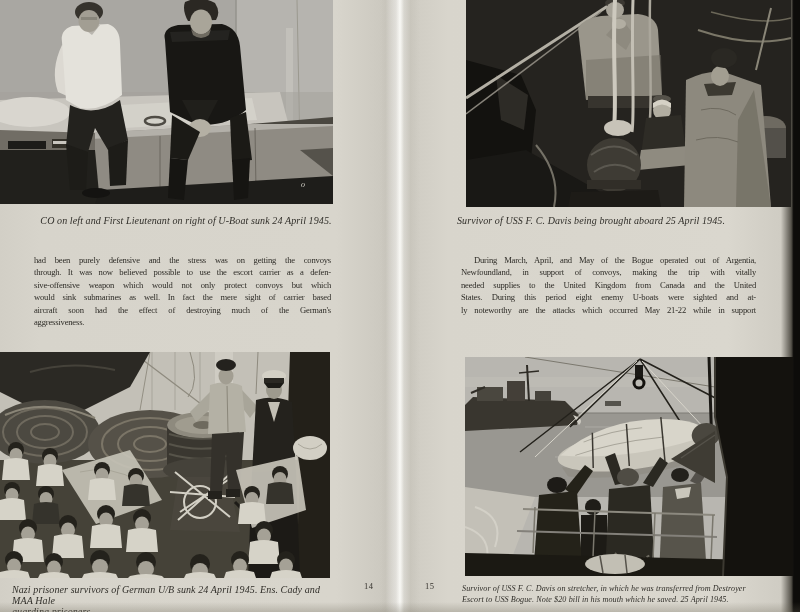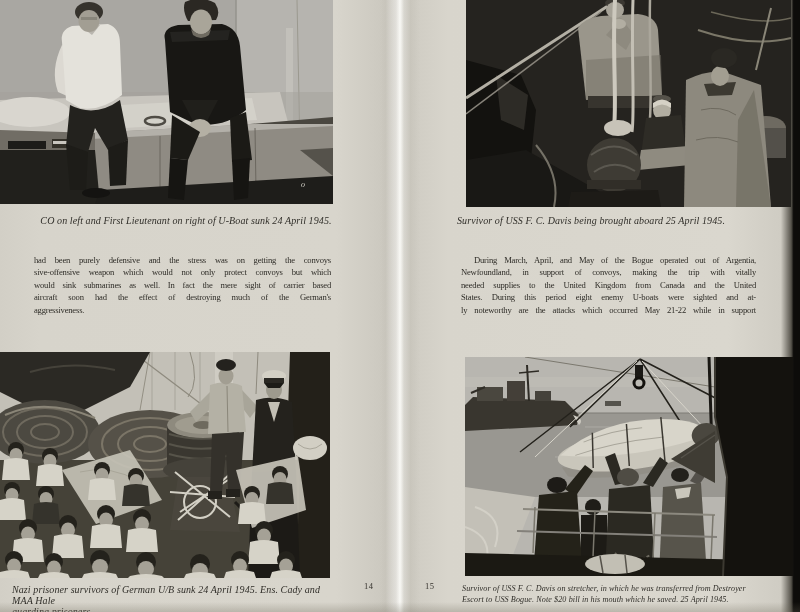--- a/index.html
+++ b/index.html
@@ -115,20 +115,21 @@
         <path d="M170,158 L188,160 L184,200 L168,198 Z" fill="#161512"></path>
         <path d="M232,160 L250,158 L248,198 L234,200 Z" fill="#161512"></path>
       </svg>
     </div>
     <span id="photo-marker-o">o</span>
 
     <div id="caption-tl" class="caption">CO on left and First Lieutenant on right of U-Boat sunk 24 April 1945.</div>
 
     <div id="body-left" class="body-col">
       <div class="bline">had been purely defensive and the stress was on getting the convoys</div>
+      <div class="bline">through. It was now believed possible to use the escort carrier as a defen-</div>
       <div class="bline">sive-offensive weapon which would not only protect convoys but which</div>
       <div class="bline">would sink submarines as well. In fact the mere sight of carrier based</div>
       <div class="bline">aircraft soon had the effect of destroying much of the German's</div>
       <div class="bline last">aggressiveness.</div>
     </div>
 
     <div id="photo-bl" class="photo">
       <svg width="330" height="226" viewBox="0 0 330 226" xmlns="http://www.w3.org/2000/svg">
         <rect width="330" height="226" fill="#c3c0b7"></rect>
         <line x1="152" y1="0" x2="152" y2="60" stroke="#a8a59b"></line>

